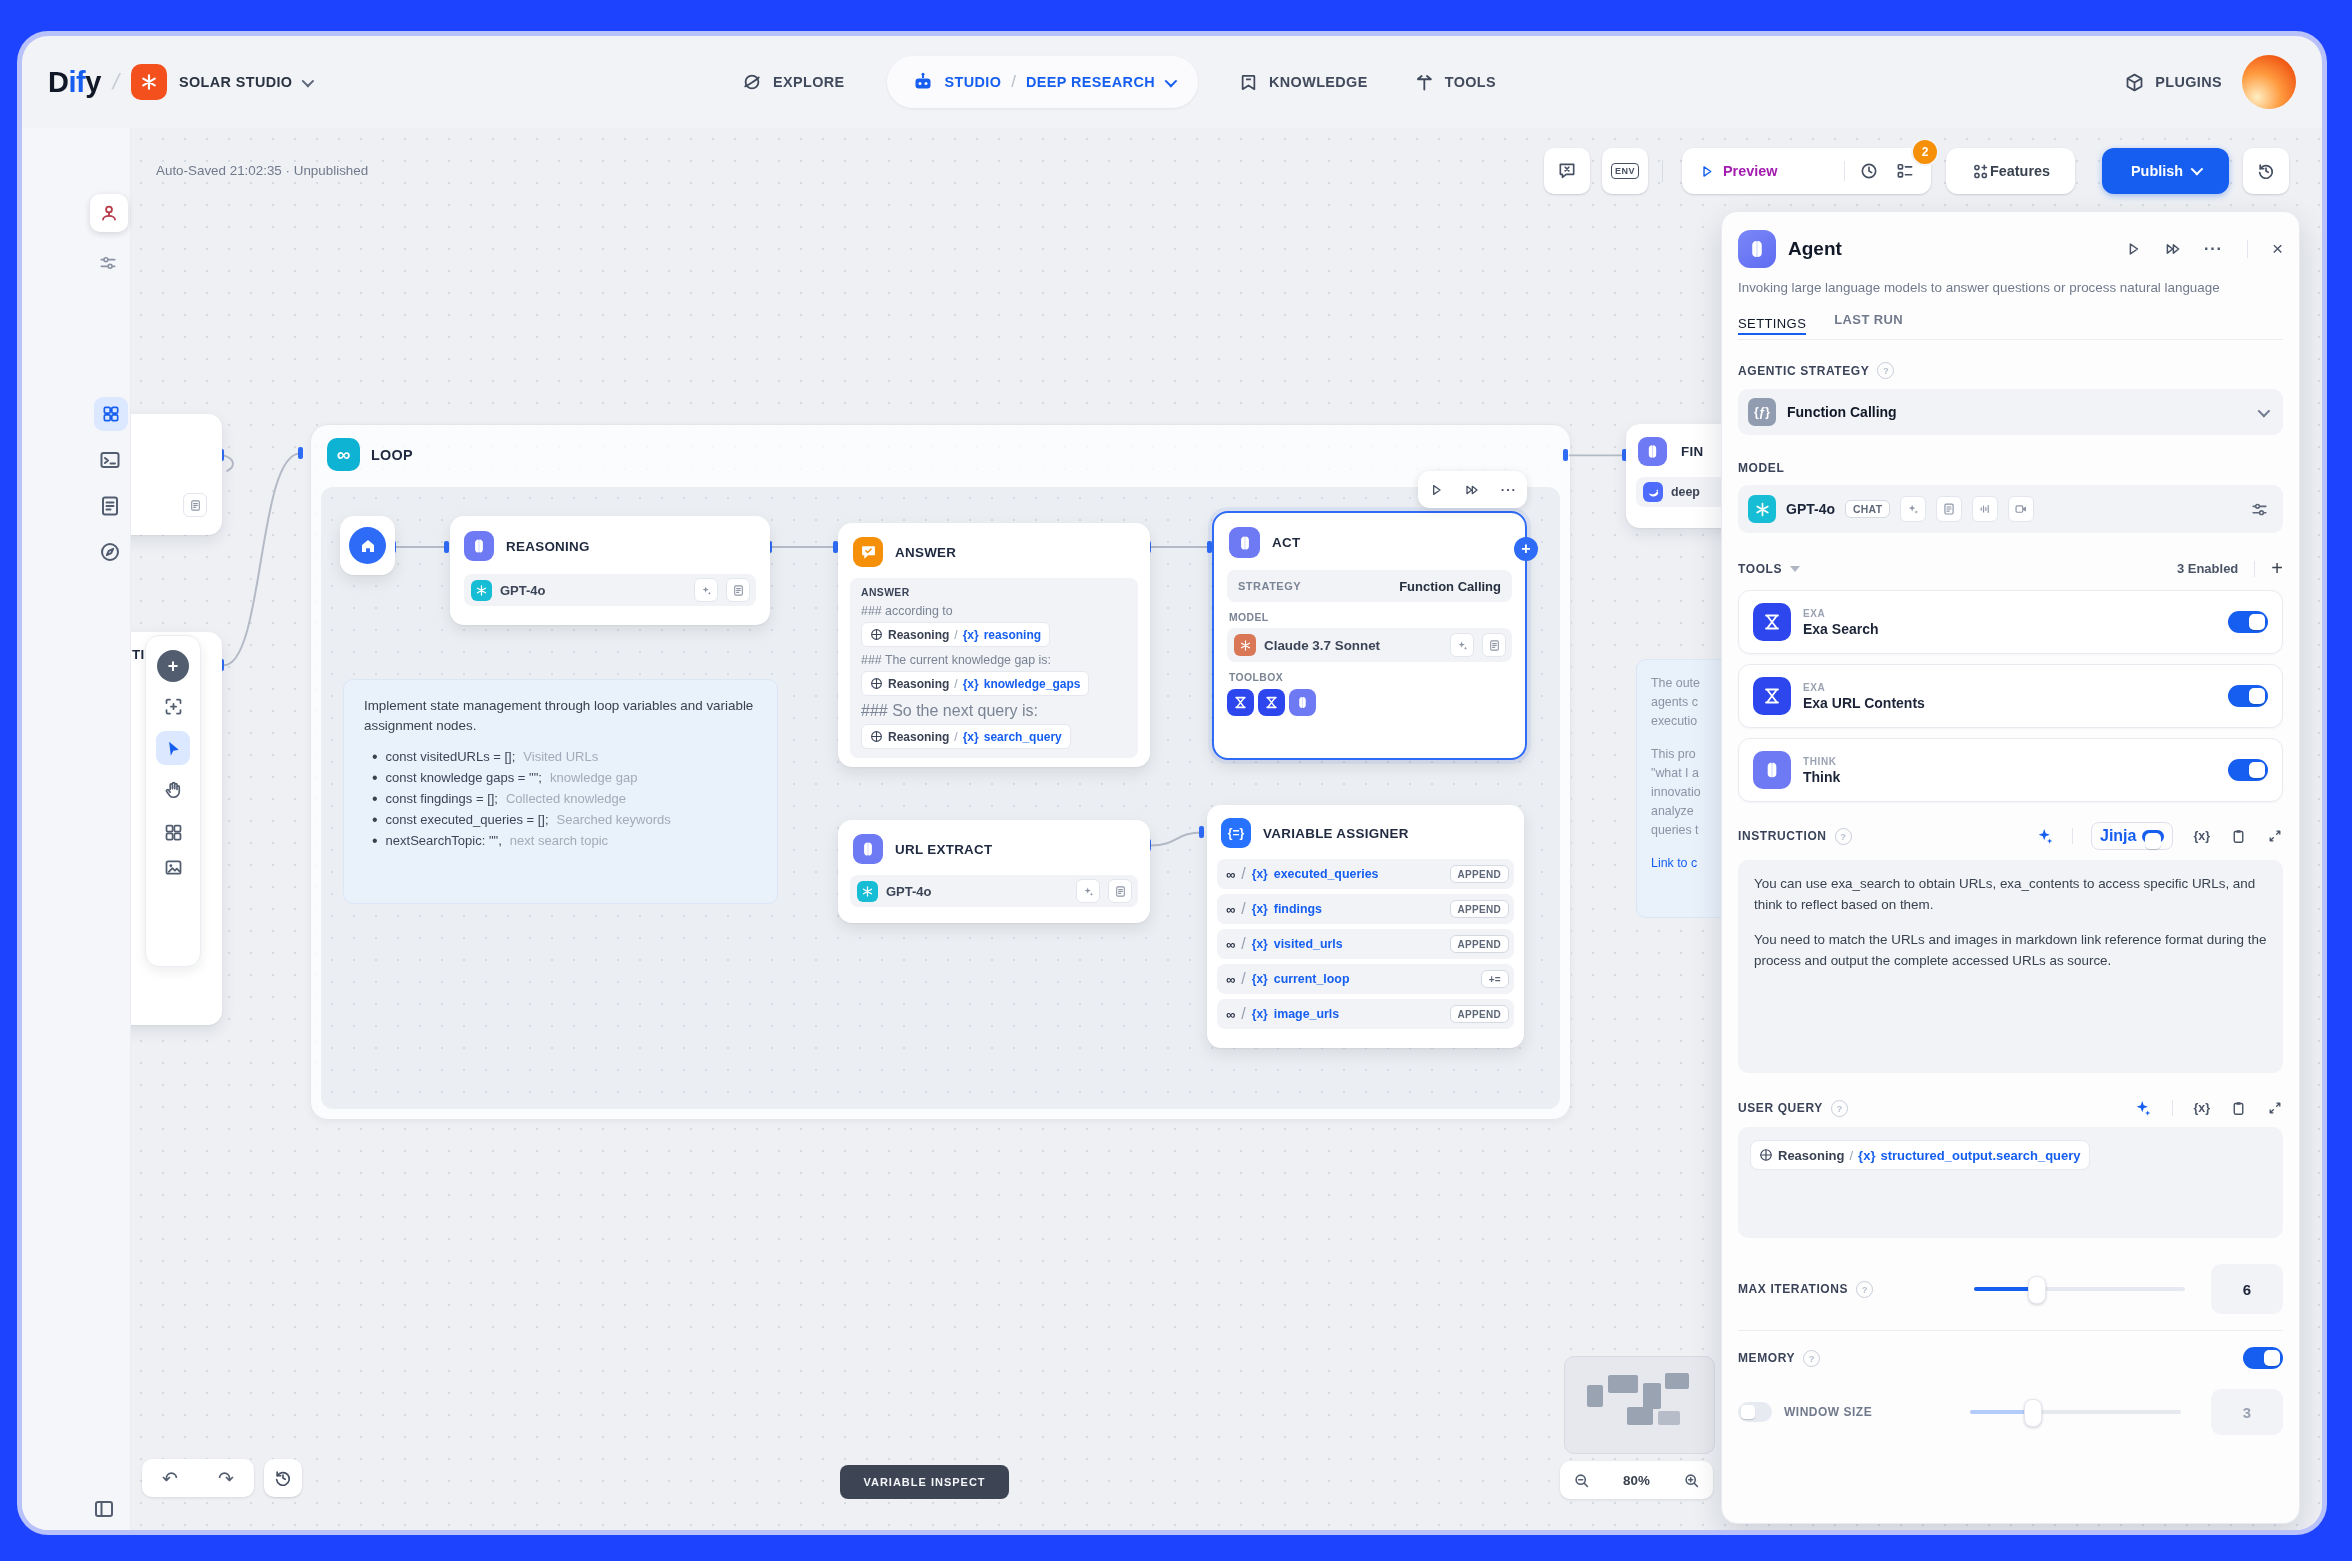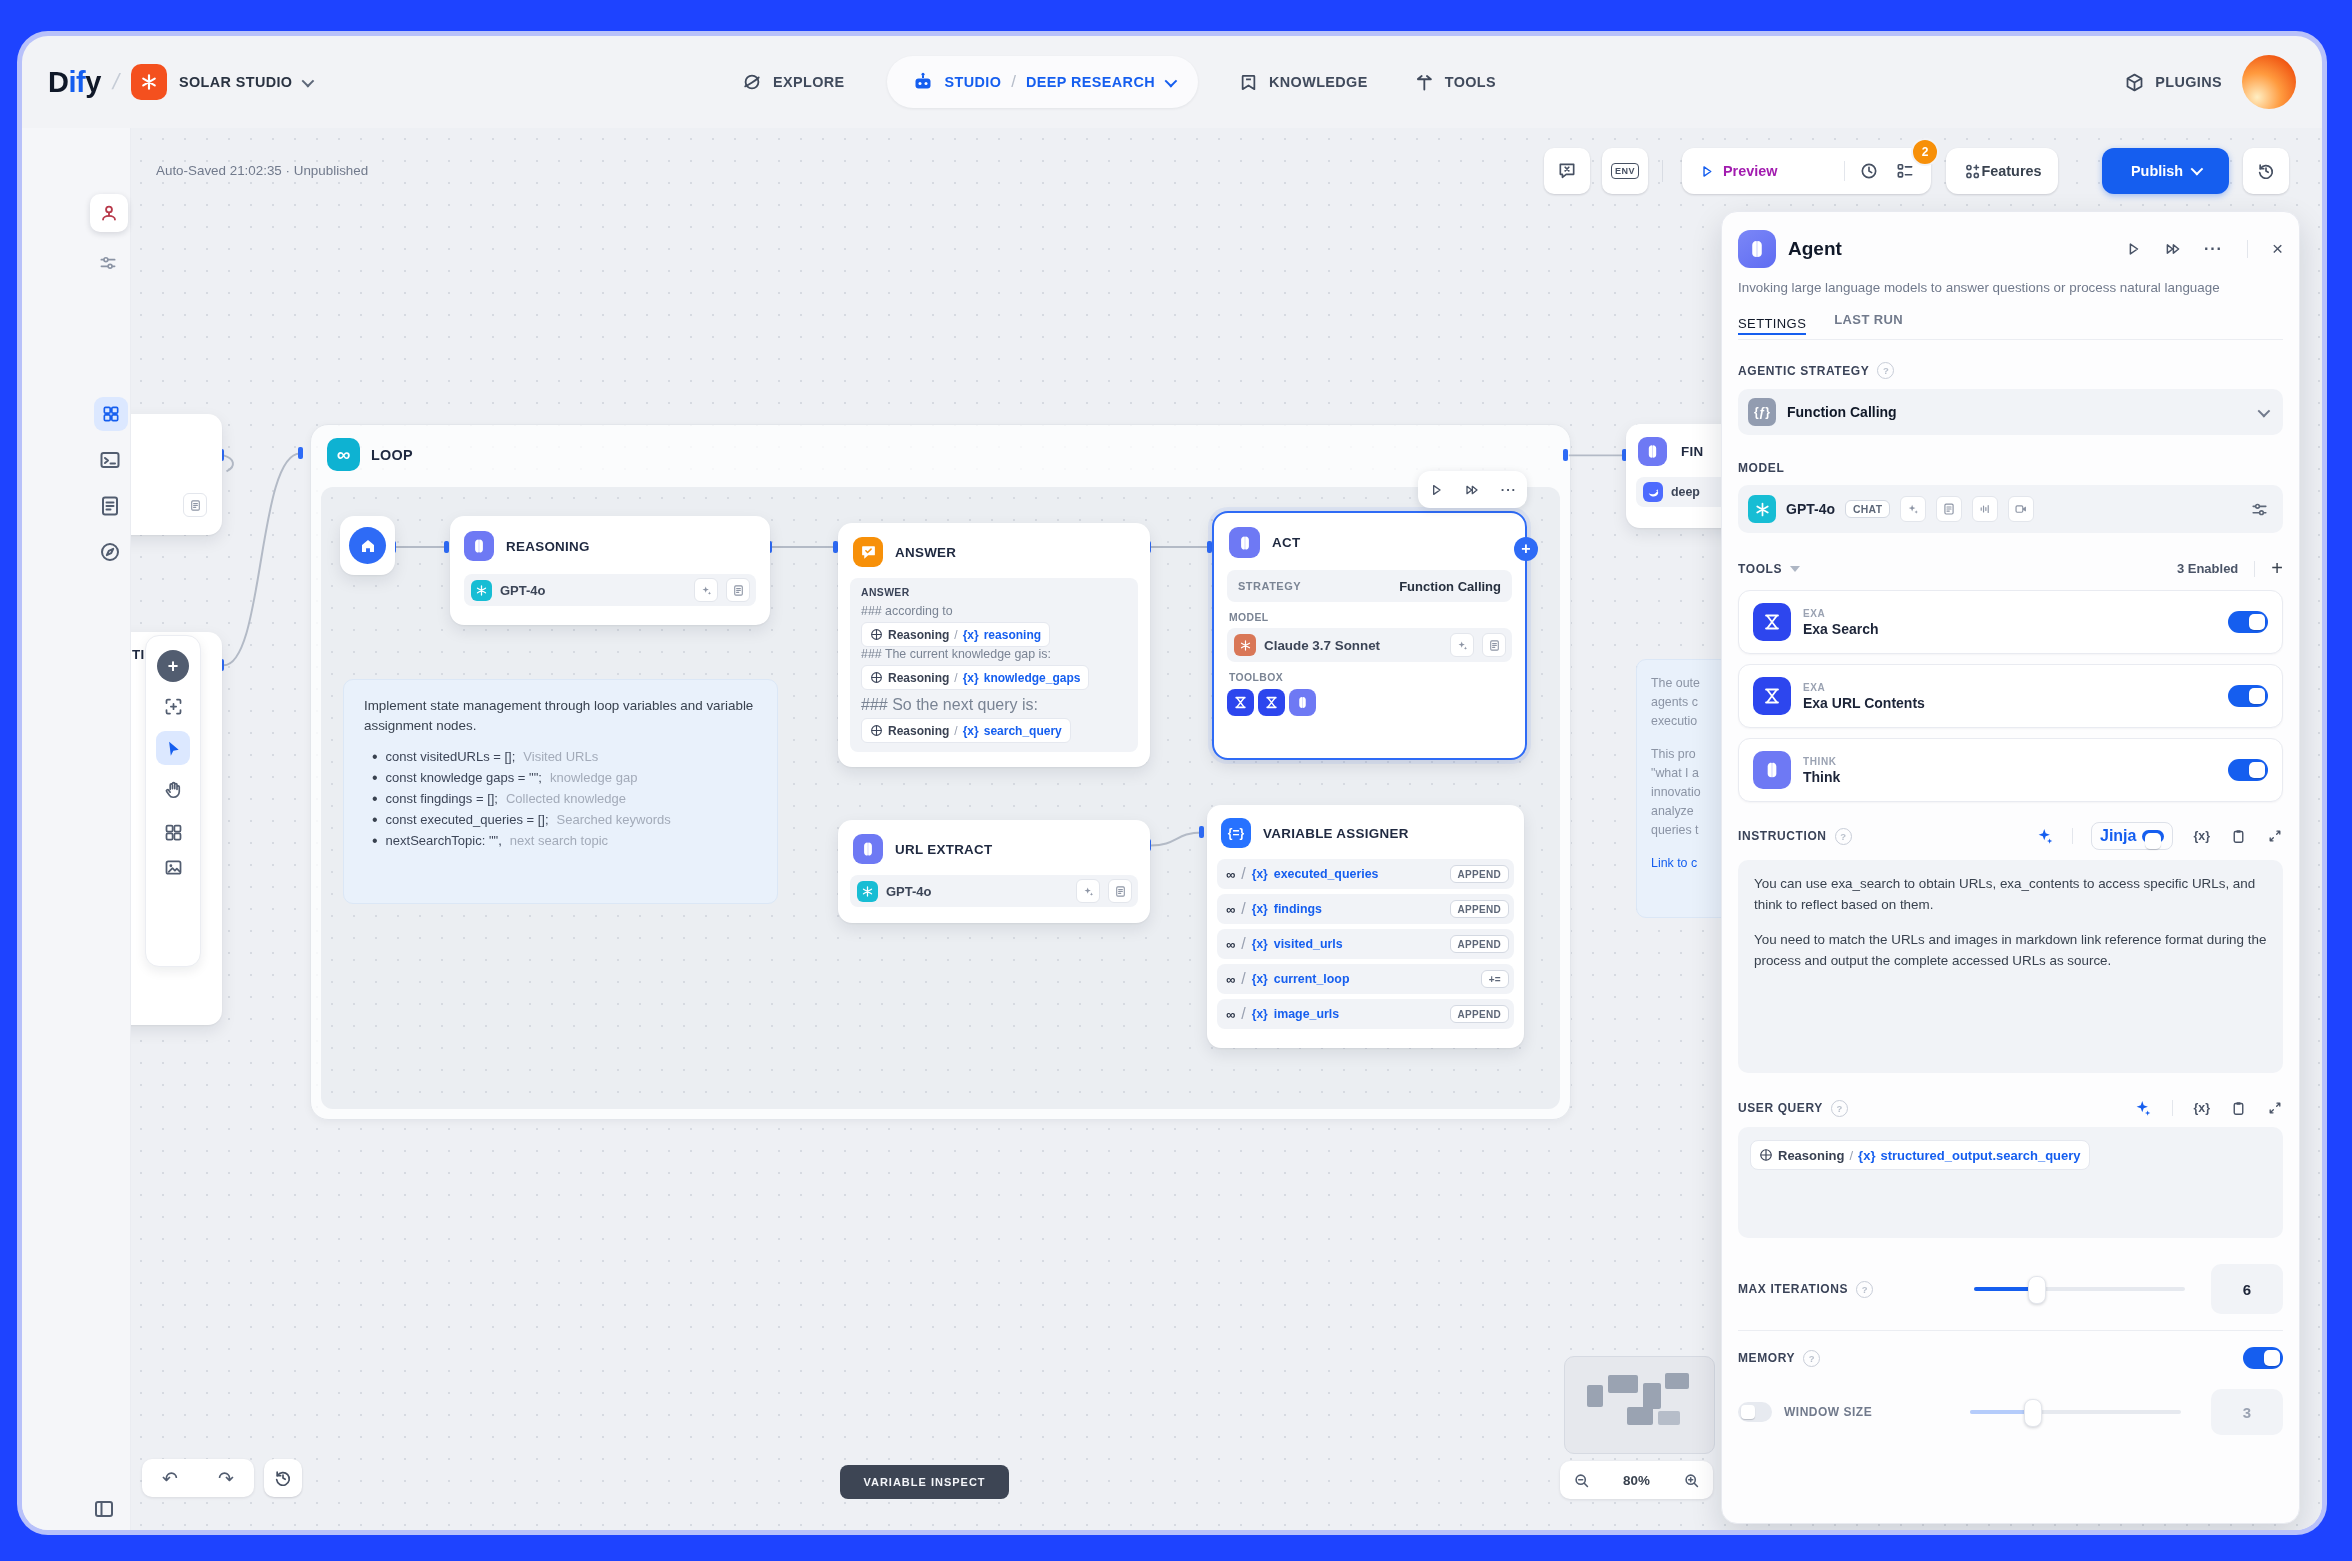--- a/index.html
+++ b/index.html
@@ -320,21 +320,21 @@
         <div class="vpill" style="margin-top:4px">
             <svg class="i" width="13" height="13" viewBox="0 0 24 24" color="#3a4358">
               <circle cx="12" cy="12" r="9" fill="none" stroke="currentColor" stroke-width="2"></circle>
               <path stroke="currentColor" stroke-width="2" d="M12 3v18M3 12h18"></path>
             </svg>
             <span>Reasoning</span>
             <span class="slash">/</span>
             <span class="fx">{x}</span>
             <span class="vname">reasoning</span>
           </div>
-        <div style="font-size:12.4px;color:#7a8494;">### The current knowledge gap is:</div>
+        <div style="font-size:12.4px;color:#7a8494;margin-top:6px">### The current knowledge gap is:</div>
         <div class="vpill" style="margin-top:4px">
             <svg class="i" width="13" height="13" viewBox="0 0 24 24" color="#3a4358">
               <circle cx="12" cy="12" r="9" fill="none" stroke="currentColor" stroke-width="2"></circle>
               <path stroke="currentColor" stroke-width="2" d="M12 3v18M3 12h18"></path>
             </svg>
             <span>Reasoning</span>
             <span class="slash">/</span>
             <span class="fx">{x}</span>
             <span class="vname">knowledge_gaps</span>
           </div>
@@ -592,21 +592,21 @@
       <span style="color:#a21caf;font-weight:700;font-size:14.4px;margin-left:8px;flex:1">Preview</span>
       <span style="width:1px;height:20px;background:#e3e6ec;margin-right:14px"></span>
       <svg class="i" width="20" height="20" viewBox="0 0 24 24" color="#465062" style="margin-right:16px">
           <use href="#i-clockplay"></use>
         </svg>
       <svg class="i" width="20" height="20" viewBox="0 0 24 24" color="#465062">
           <use href="#i-checklist"></use>
         </svg>
     </div>
     <span class="a" style="left:1889px;top:10px;width:24px;height:24px;border-radius:50%;background:#f79009;color:#fff;font-size:12px;font-weight:800;display:flex;align-items:center;justify-content:center;border:2.5px solid #f2f3f6;box-sizing:content-box;z-index:5">2</span>
-    <div class="tbtn f" style="left:1924px;top:20px;width:112px;height:46px;border-radius:12px;pointer-events:auto">
+    <div class="tbtn f" style="left:1924px;top:20px;width:129px;height:46px;border-radius:12px;pointer-events:auto">
       <svg class="i" width="19" height="19" viewBox="0 0 24 24">
           <use href="#i-gridplus"></use>
         </svg>
       <span style="font-size:14.4px;font-weight:700;color:#39424f">Features</span>
     </div>
     <div class="a f" style="left:2080px;top:20px;width:127px;height:46px;background:#155eef;border-radius:12px;justify-content:center;gap:8px;box-shadow:0 2px 6px rgba(21,94,239,.35);pointer-events:auto">
       <span style="color:#fff;font-size:14.4px;font-weight:700">Publish</span>
       <span class="chev" style="color:#fff;margin-top:-2px"></span>
     </div>
     <div class="tbtn" style="left:2221px;top:20px;width:46px;height:46px;pointer-events:auto">

